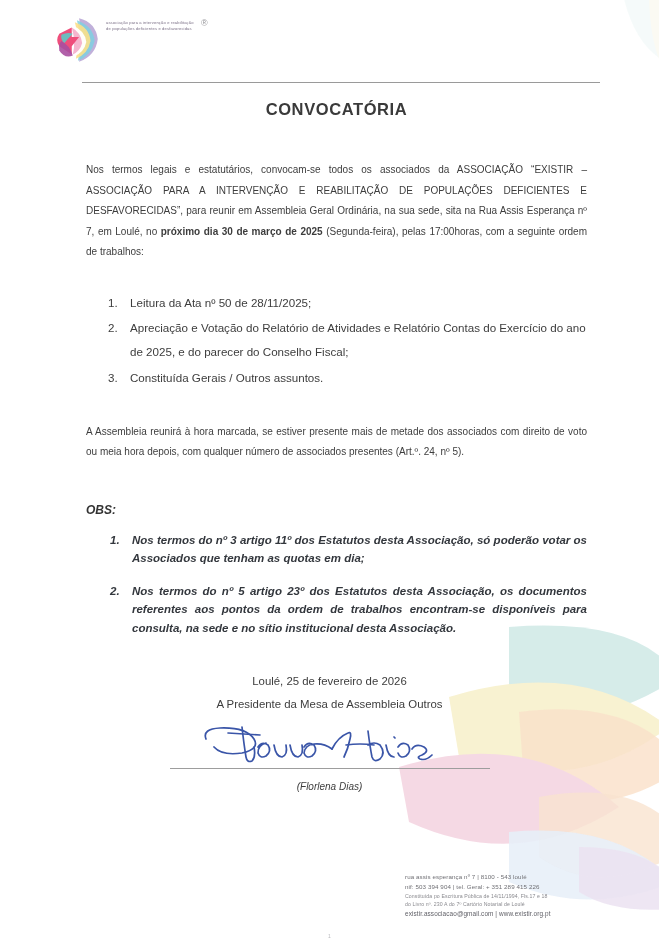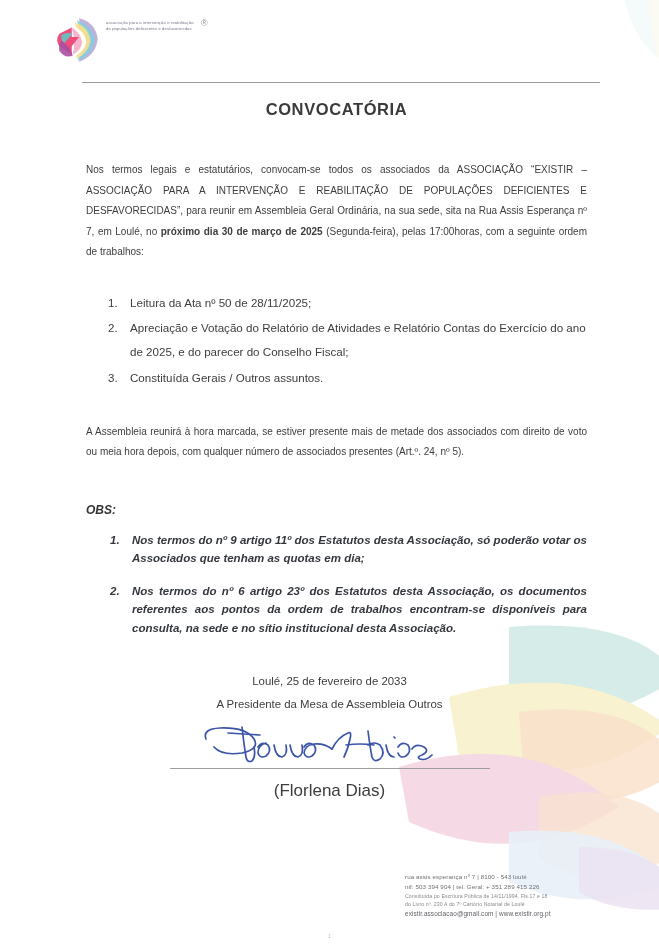--- a/index.html
+++ b/index.html
@@ -201,23 +201,24 @@
   }
   .sig-rule {
     position: absolute;
     left: 0;
     bottom: 6px;
     width: 320px;
     height: 1px;
     background: #9d9d9d;
   }
   .sign-name {
-    font-size: 17px;
+    font-size: 10px;
     color: #3d3d3d;
     margin-top: 6px;
+    font-style: italic;
   }
 
   
   .footer {
     position: absolute;
     right: 16px;
     bottom: 28px;
     width: 238px;
     z-index: 2;
     text-align: left;
@@ -304,27 +305,27 @@
       <li>Leitura da Ata nº 50 de 28/11/2025;</li>
       <li>Apreciação e Votação do Relatório de Atividades e Relatório Contas do Exercício do ano de 2025, e do parecer do Conselho Fiscal;</li>
       <li>Constituída Gerais / Outros assuntos.</li>
     </ol>
 
     <p class="para para-quorum">A Assembleia reunirá à hora marcada, se estiver presente mais de metade dos associados com direito de voto ou meia hora depois, com qualquer número de associados presentes (Art.º. 24, nº 5).</p>
 
     <div class="obs-label">OBS:</div>
 
     <ol class="obs-list">
-      <li>Nos termos do nº 9 artigo 11º dos Estatutos desta Associação, só poderão votar os Associados que tenham as quotas em dia;</li>
-      <li>Nos termos do nº 6 artigo 23º dos Estatutos desta Associação, os documentos referentes aos pontos da ordem de trabalhos encontram-se disponíveis para consulta, na sede e no sítio institucional desta Associação.</li>
+      <li>Nos termos do nº 3 artigo 11º dos Estatutos desta Associação, só poderão votar os Associados que tenham as quotas em dia;</li>
+      <li>Nos termos do nº 5 artigo 23º dos Estatutos desta Associação, os documentos referentes aos pontos da ordem de trabalhos encontram-se disponíveis para consulta, na sede e no sítio institucional desta Associação.</li>
     </ol>
   </div>
 
   <div class="sign-block">
-    <div class="sign-line-text">Loulé, 25 de fevereiro de 2033</div>
+    <div class="sign-line-text">Loulé, 25 de fevereiro de 2026</div>
     <div class="sign-line-text">A Presidente da Mesa de Assembleia Outros</div>
     <div class="sig-area">
       <svg class="sig-svg" viewBox="0 0 240 44">
         <g fill="none" stroke="#3a55a8" stroke-width="1.7" stroke-linecap="round">
           <path d="M8 16 Q4 6 22 5 Q48 4 56 16 Q62 26 44 30 Q24 33 16 24"></path>
           <path d="M30 10 L62 12"></path>
           <path d="M44 4 Q46 22 48 34 Q49 40 54 38 Q58 34 56 24"></path>
           <path d="M60 24 Q64 18 70 22 Q74 28 68 33 Q62 36 60 30 Q60 22 68 20"></path>
           <path d="M76 22 Q78 34 84 34 Q90 32 88 22"></path>
           <path d="M92 22 Q94 34 100 34 Q106 32 104 22"></path>

